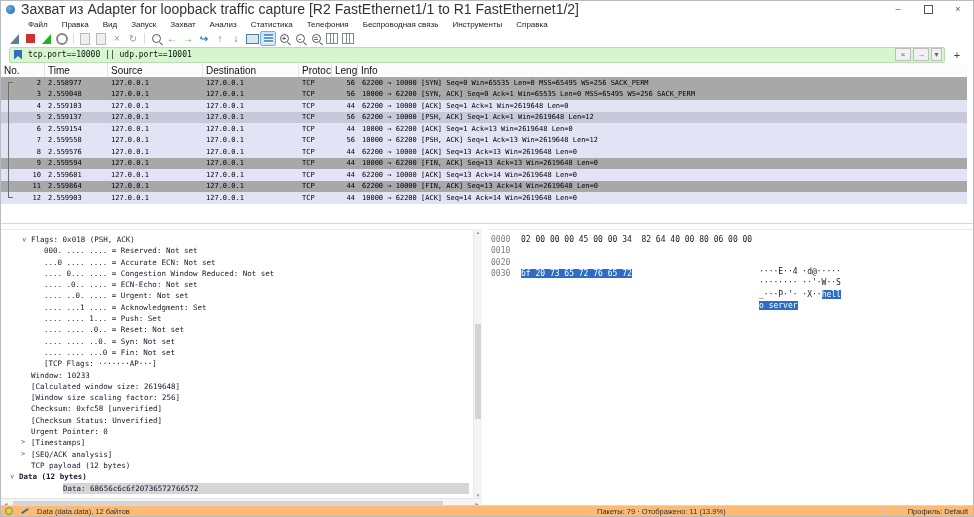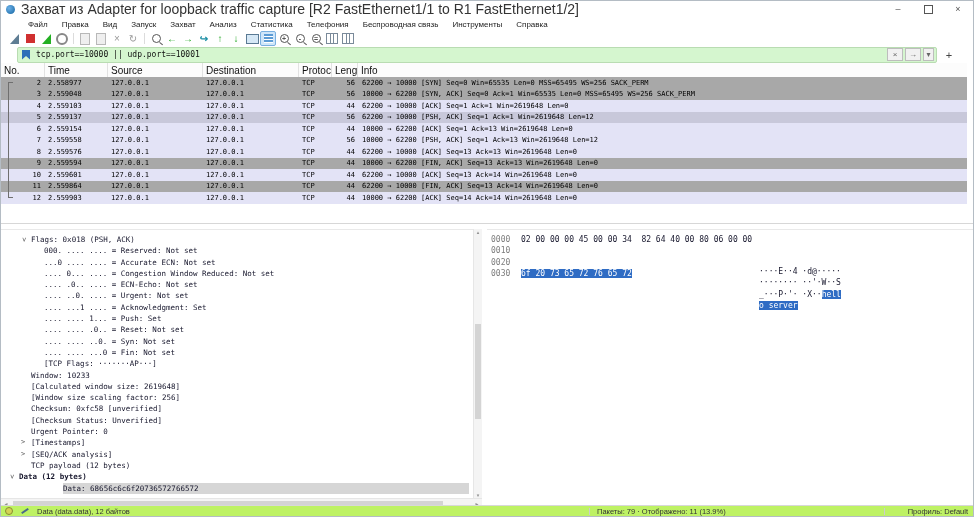--- a/index.html
+++ b/index.html
@@ -28,21 +28,21 @@
   .green-ar{color:#1ea51e;font-weight:bold;font-size:10px;line-height:10px;}
   .teal-ar{color:#1e8fa5;font-weight:bold;font-size:10px;line-height:10px;}
   .monitor{width:11px;height:8px;border:1px solid #5a7a94;background:#d6e8f6;}
   .tb.active{background:#cfe6fa;border:1px solid #7ab0e0;border-radius:2px;width:14px;}
   .lines3{width:9px;height:9px;background:repeating-linear-gradient(to bottom,#5b9bd5 0 2px,#fff 2px 3px);}
   .mag{position:relative;width:7px;height:7px;border:1.3px solid #555;border-radius:50%;flex:none;}
   .mag::after{content:"";position:absolute;width:4px;height:1.4px;background:#555;right:-3.5px;bottom:-2px;transform:rotate(40deg);}
   .mag .sign{position:absolute;top:-1.5px;left:0;width:7px;text-align:center;font-size:7px;line-height:9px;color:#555;font-weight:bold;}
   .gridi{width:10px;height:9px;border:1px solid #7a8a9a;background:linear-gradient(to right,transparent 0 3px,#7a8a9a 3px 4px,transparent 4px 6px,#7a8a9a 6px 7px,transparent 7px 10px);}
   
-  .filterbar{position:absolute;top:45px;left:0;right:0;height:17px;display:flex;align-items:center;padding:0 16px;background:#fff;}
+  .filterbar{position:absolute;top:45px;left:0;right:0;height:17px;display:flex;align-items:center;padding:0 8px;background:#fff;}
   .filter-field{flex:1;height:14px;background:#d5f6cf;border:1px solid #b9dcb2;border-radius:2px;display:flex;align-items:center;}
   .bookmark{width:8px;height:10px;margin:0 6px 0 4px;background:#2d6fb8;clip-path:polygon(0 0,100% 0,100% 100%,50% 66%,0 100%);flex:none;}
   .filter-text{flex:1;font-family:"DejaVu Sans Mono",monospace;font-size:8px;color:#111;background:transparent;border:none;outline:none;padding:0;}
   .fbtn{width:14px;height:11px;border:1px solid #bdbdbd;background:#f1f1f1;display:flex;align-items:center;justify-content:center;font-size:8px;color:#666;margin-right:2px;flex:none;}
   .fbtn.caret{width:9px;}
   .plus-btn{width:16px;text-align:center;font-size:11px;color:#444;margin-left:4px;flex:none;}
   
   .phead{position:absolute;top:62px;left:0;right:6px;height:14px;display:flex;background:#fcfcfc;border-bottom:1px solid #cfcfcf;font-size:10px;color:#111;}
   .phc{border-right:1px solid #e2e2e2;padding-left:3px;display:flex;align-items:center;white-space:nowrap;overflow:hidden;box-sizing:border-box;}
   .phc:nth-child(1){width:44px;}.phc:nth-child(2){width:63px;}.phc:nth-child(3){width:95px;}
@@ -82,21 +82,21 @@
   .dhthumb{height:6px;background:#d4d4d4;width:430px;margin-left:2px;flex:none;}
   
   .hexpane{position:absolute;top:228px;left:486px;right:0;height:279px;padding-top:4px;box-sizing:border-box;
            font-family:"DejaVu Sans Mono",monospace;font-size:8px;color:#16162c;border-top:1px solid #e9e9e9;background:#fff;}
   .hrow{position:relative;height:11.4px;line-height:11.4px;white-space:pre;}
   .hoff{position:absolute;left:4px;color:#7d7d7d;}
   .hbytes{position:absolute;left:34px;}
   .hascii{position:absolute;left:272px;margin-top:32px;}
   .selb{background:#2f6cc4;color:#fff;}
   
-  .statusbar{position:absolute;left:0;right:0;bottom:0;height:10px;background:#bef264;border-top:1px solid #d8d8d8;
+  .statusbar{position:absolute;left:0;right:0;bottom:0;height:10px;background:#fdba74;border-top:1px solid #d8d8d8;
              display:flex;align-items:center;font-size:7.5px;color:#333;}
   .expert{width:8px;height:8px;border-radius:50%;background:#d3d455;border:1px solid #8b8b32;margin-left:4px;flex:none;box-sizing:border-box;}
   .pencil{width:9px;height:8px;margin-left:7px;position:relative;flex:none;}
   .pencil::before{content:"";position:absolute;left:1px;top:3px;width:8px;height:2px;background:#4a6a8a;transform:rotate(-35deg);}
   .st-left{margin-left:8px;white-space:nowrap;}
   .st-sep{position:absolute;width:1px;height:7px;background:#cccccc;}
   .st-mid{position:absolute;left:596px;white-space:nowrap;}
   .st-right{position:absolute;right:5px;white-space:nowrap;}
 </style>
 </head>

